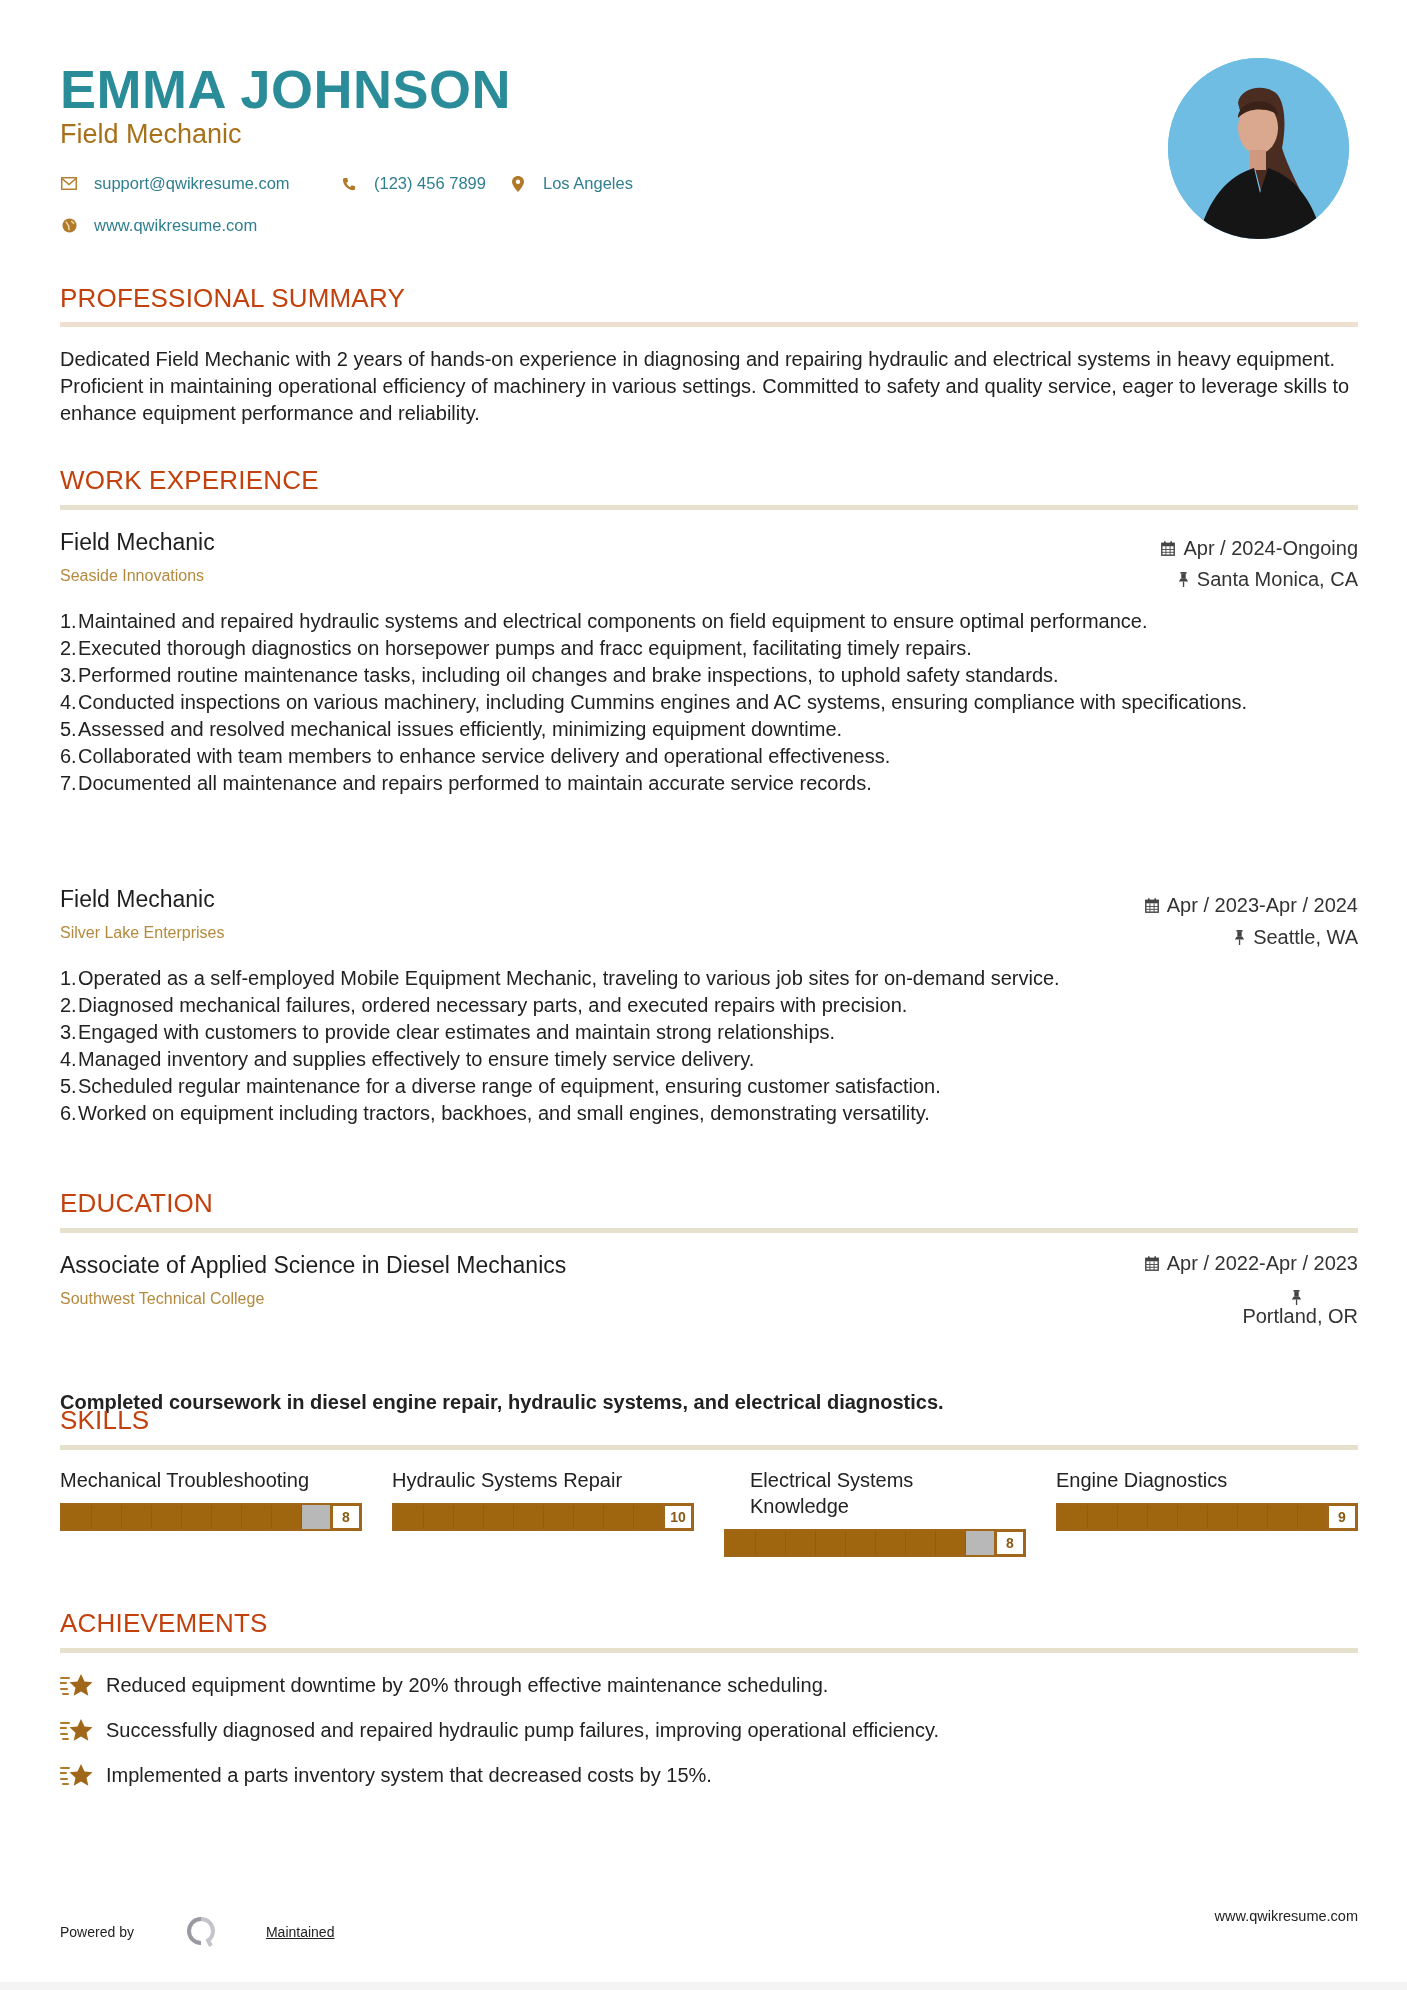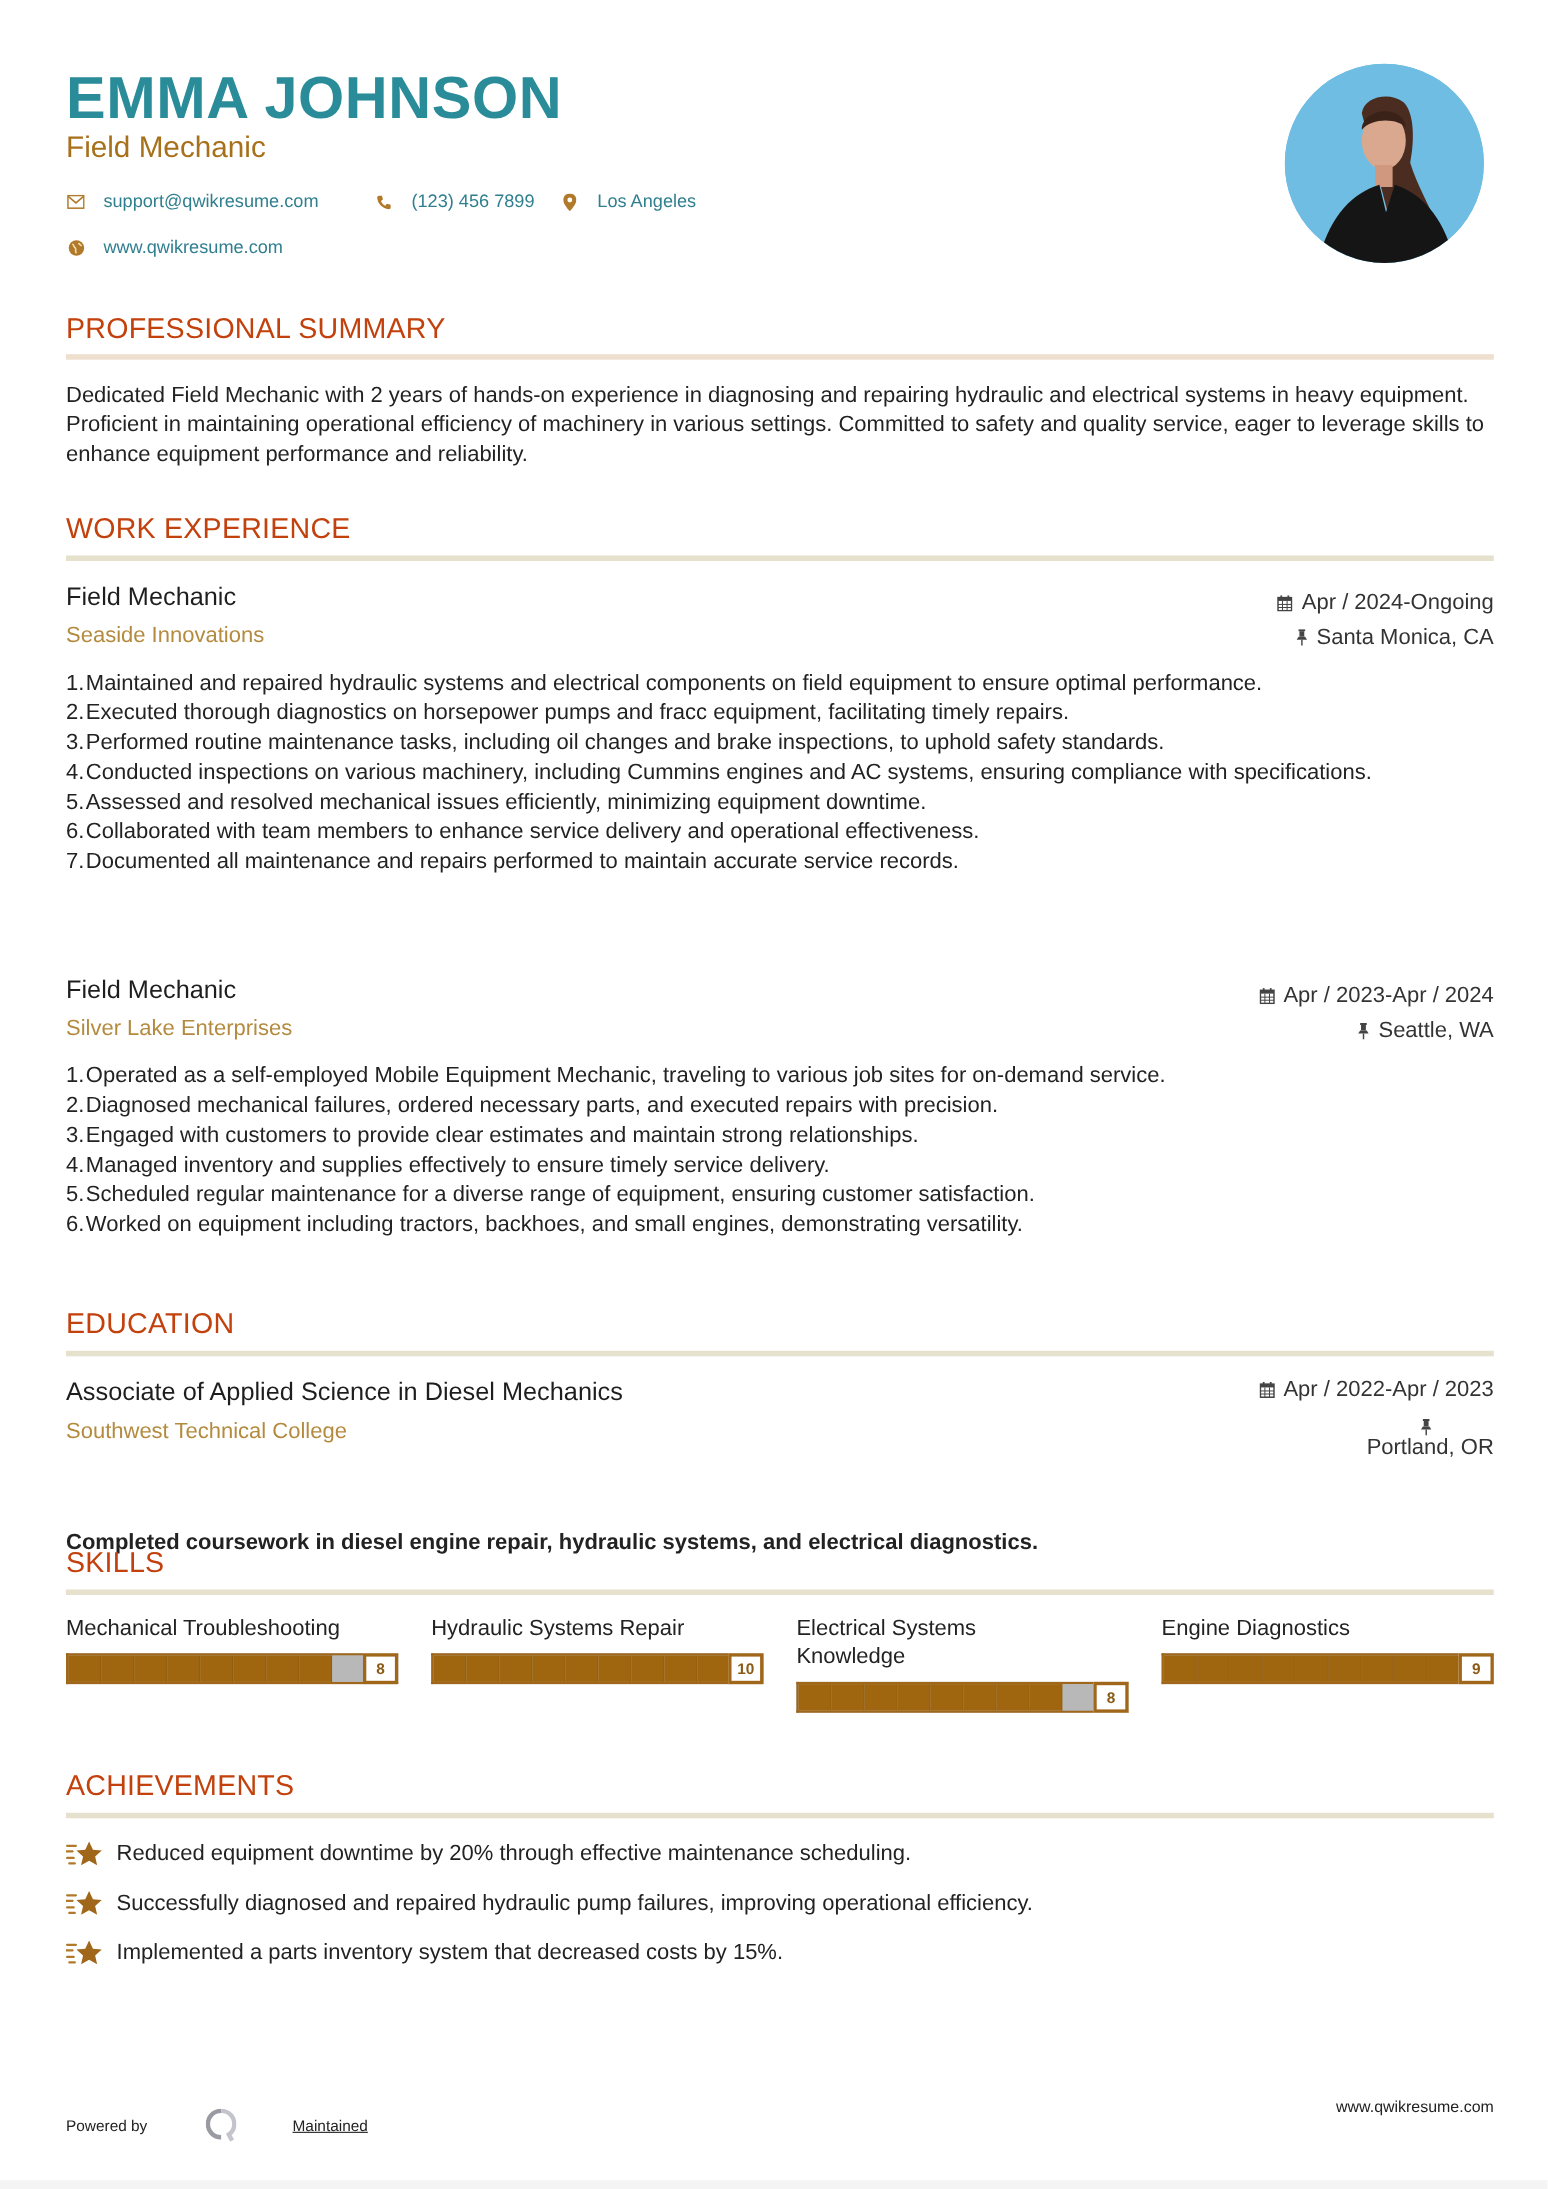--- a/index.html
+++ b/index.html
@@ -16,21 +16,21 @@
 
   .avatar { left: 1168px; top: 58px; width: 181px; height: 181px; border-radius: 50%; background: #6FBDE3; overflow: hidden; }
 
   .sec-h { left: 60px; font-size: 26px; font-weight: 400; color: #c2410c; white-space: nowrap; letter-spacing: 0.2px; text-align: right; }
   .sec-rule { left: 60px; width: 1298px; height: 5px; background: #EEDFCF; }
   .sec-rule.alt { background: #E6E1CC; }
 
   .para { left: 60px; width: 1300px; font-size: 20px; line-height: 27px; color: #222; }
 
   .job-t { left: 60px; font-size: 23px; color: #1e1e1e; white-space: nowrap; }
-  .company { left: 60px; font-size: 20px; color: #B38A3E; white-space: nowrap; }
+  .company { left: 60px; font-size: 16px; color: #B38A3E; white-space: nowrap; }
   .meta { right: 49px; font-size: 20px; color: #333; white-space: nowrap; display: flex; align-items: center; justify-content: flex-end; }
   .meta .mi { margin-right: 8px; display: inline-flex; }
 
   ol.bullets { left: 60px; width: 1300px; font-size: 20px; line-height: 27px; color: #222; list-style: none; }
   ol.bullets li { position: relative; padding-left: 18px; }
   ol.bullets li .num { position: absolute; left: 0; top: 0; }
 
   .skill { width: 302px; }
   .skill-label { font-size: 20px; line-height: 26px; color: #222; }
   .bar { position: relative; height: 28px; margin-top: 10px; display: flex; border: 2px solid #A0661A; border-right: none; background: #B5B5B5; }
@@ -239,21 +239,21 @@
         <div class="seg on"></div>
         <div class="seg on"></div>
         <div class="seg on"></div>
         <div class="seg on"></div>
         <div class="seg on"></div>
       <div class="val">10</div>
     </div>
   </div>
 
   <div class="abs skill" style="left:724px; top:1467px;">
-    <div class="skill-label" style="width:220px;">Electrical Systems Knowledge</div>
+    <div class="skill-label" style="width:220px;margin-left:26px;">Electrical Systems Knowledge</div>
     <div class="bar">
       <div class="seg on"></div>
         <div class="seg on"></div>
         <div class="seg on"></div>
         <div class="seg on"></div>
         <div class="seg on"></div>
         <div class="seg on"></div>
         <div class="seg on"></div>
         <div class="seg on"></div>
         <div class="seg off"></div>

